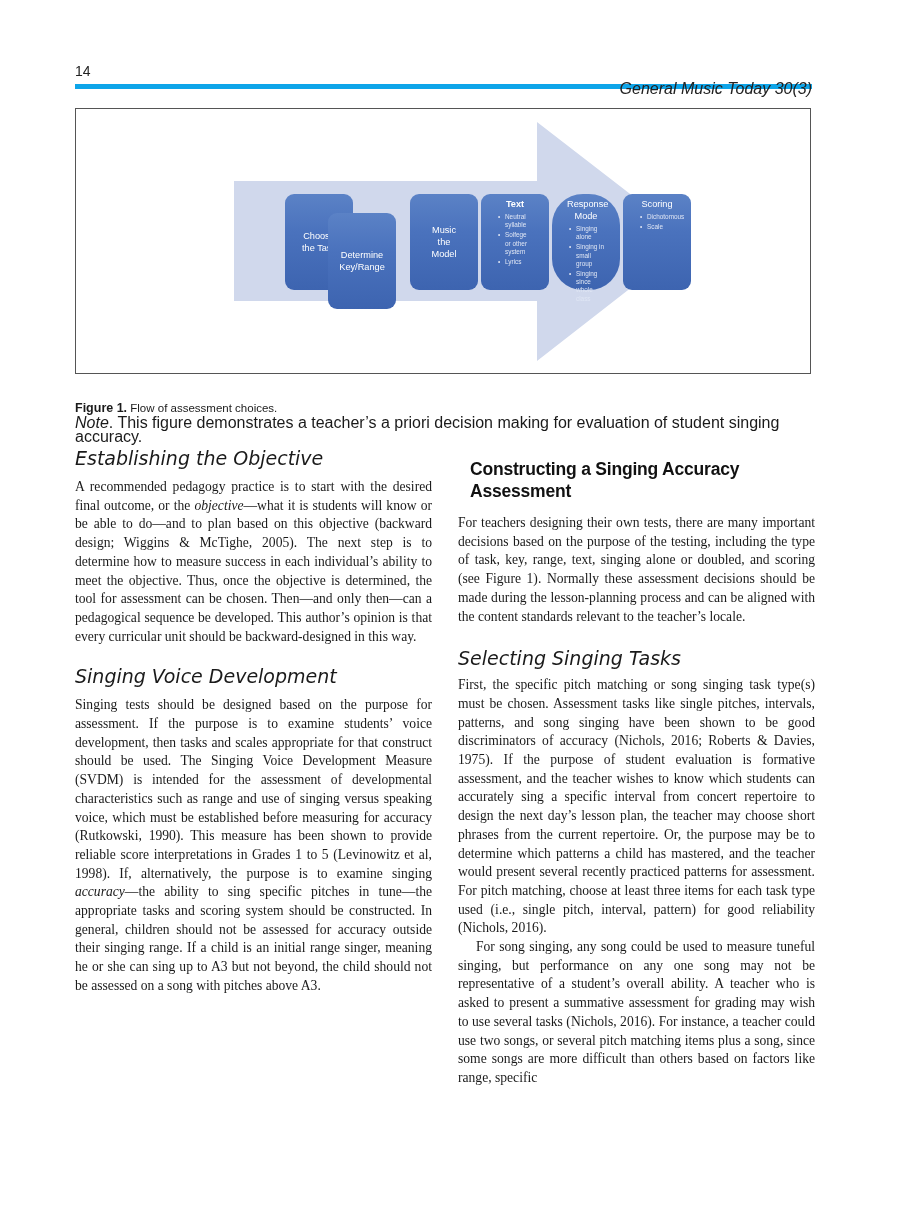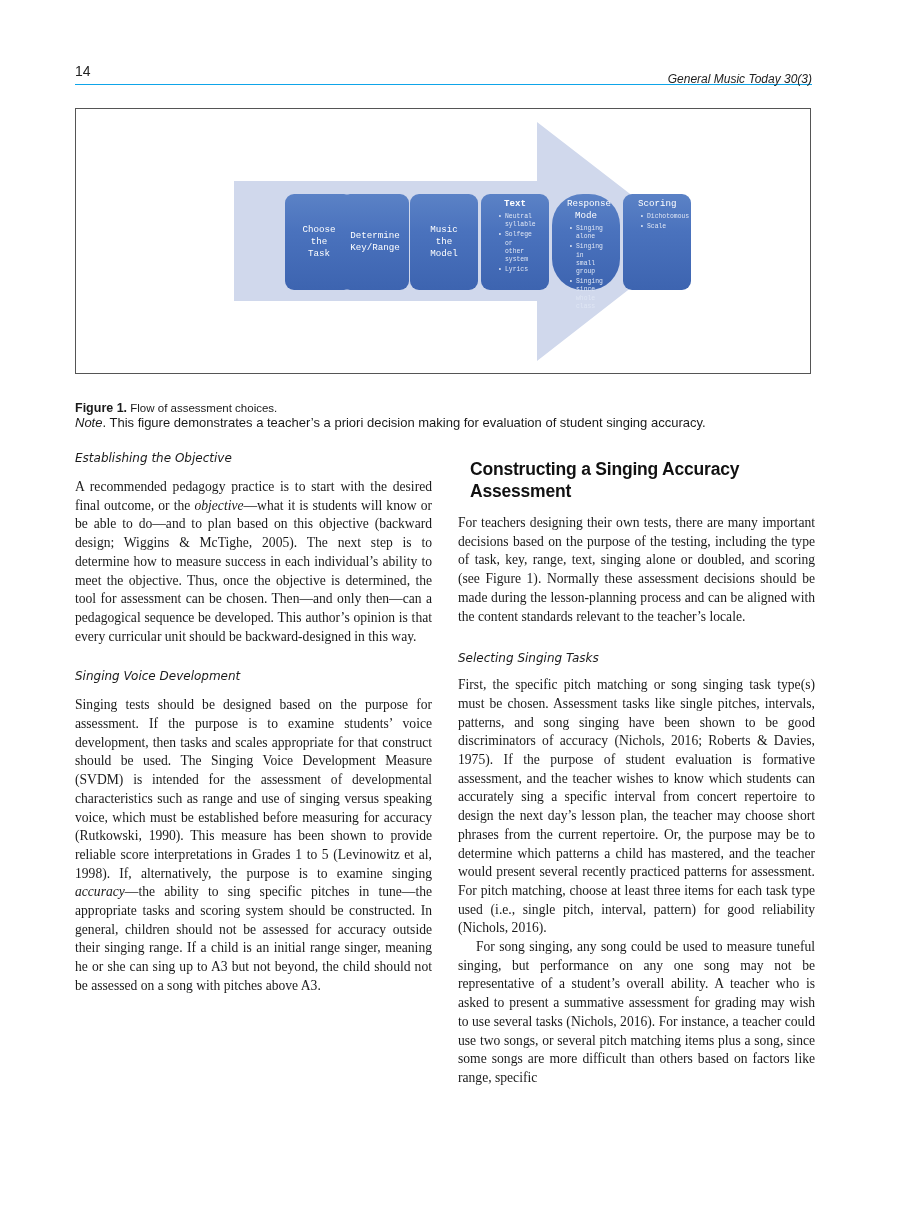--- a/index.html
+++ b/index.html
@@ -1,41 +1,41 @@
 <!DOCTYPE html>
 <html><head>
 <meta charset="utf-8">
 <style>
   html, body { margin:0; padding:0; background:#ffffff; }
   body { width:910px; height:1218px; position:relative; overflow:hidden; color:#1a1a1a; }
-  .page-header { position:absolute; left:75px; top:62px; width:737px; height:22px; border-bottom:1px solid #0ea5e9; }
+  .page-header { position:absolute; left:75px; top:62px; width:737px; height:22px; border-bottom:5px solid #0ea5e9; }
   .page-number { position:absolute; left:0; top:1px; font-family:"Liberation Sans", sans-serif; font-size:14px; color:#222; }
-  .journal-title { position:absolute; right:0; top:10px; font-family:"Liberation Sans", sans-serif; font-size:12px; font-style:italic; color:#222; }
+  .journal-title { position:absolute; right:0; top:18px; font-family:"Liberation Sans", sans-serif; font-size:16px; font-style:italic; color:#222; }
 
   .figure-frame { position:absolute; left:75px; top:108px; width:736px; height:266px; border:1px solid #555; box-sizing:border-box; background:#fff; }
   .arrow-svg { position:absolute; left:0; top:0; }
   .flow-box { position:absolute; top:85px; width:68px; height:96px; border-radius:9px;
     background:linear-gradient(180deg,#5b82c6 0%,#4a72bd 40%,#3d64b0 100%);
-    color:#fff; font-family:Liberation Mono, monospace; box-sizing:border-box; padding:4px 15px; text-align:center; }
+    color:#fff; font-family:Liberation Sans, sans-serif; box-sizing:border-box; padding:4px 15px; text-align:center; }
   .flow-box.centered { display:flex; align-items:center; justify-content:center; }
   .flow-box .box-title { font-size:9.2px; line-height:12px; font-weight:normal; }
   .flow-box .box-title.bold { font-weight:bold; }
   .flow-box ul { margin:3px 0 0 0; padding:0 0 0 9px; text-align:left; list-style:none; }
   .flow-box li { font-size:6.4px; line-height:8.2px; color:#dfe6f4; position:relative; margin-bottom:2px; }
   .flow-box li::before { content:"\2022"; position:absolute; left:-7px; top:0; color:#dfe6f4; }
 
   .caption { position:absolute; left:75px; top:401px; width:740px; font-family:"Liberation Sans", sans-serif; color:#1a1a1a; }
   .caption-line1 { font-size:11.5px; line-height:15px; }
   .caption-line1 b { font-size:12.5px; }
-  .caption-line2 { font-size:13px; line-height:14px; }
+  .caption-line2 { font-size:16px; line-height:14px; }
 
   .col { position:absolute; top:446px; width:357px; }
   .col-left { left:75px; }
   .col-right { left:458px; }
-  .sec-heading-italic { font-family:"DejaVu Sans", sans-serif; font-style:italic; font-size:12px; line-height:20px; margin:0; color:#1a1a1a; font-weight:normal; }
+  .sec-heading-italic { font-family:"DejaVu Sans", sans-serif; font-style:italic; font-size:19px; line-height:20px; margin:0; color:#1a1a1a; font-weight:normal; }
   .sec-heading-bold { font-family:"Liberation Sans", sans-serif; font-weight:bold; font-size:17.5px; line-height:22px; margin:12px; color:#111; letter-spacing:-0.2px; }
   .para { font-family:"Liberation Serif", serif; font-size:13.6px; line-height:18.7px; text-align:justify; margin:0; hyphens:manual; }
   .para.indent { text-indent:18px; }
   .para em { font-style:italic; }
 </style>
 </head>
 <body>
 
 <div class="page-header">
   <span class="page-number">14</span>
@@ -43,21 +43,21 @@
 </div>
 
 <div class="figure-frame">
   <svg class="arrow-svg" width="736" height="266">
     <polygon points="158,72 461,72 461,13 615,132 461,252 461,192 158,192" fill="#d0d8ec"></polygon>
   </svg>
 
   <div class="flow-box centered" style="left:209px;justify-content:flex-end;">
     <div class="box-title">Choose the Task</div>
   </div>
-  <div class="flow-box centered" style="left:265px;">
+  <div class="flow-box centered" style="left:252px;margin-top:19px;">
     <div class="box-title">Determine Key/Range</div>
   </div>
   <div class="flow-box centered" style="left:334px;">
     <div class="box-title">Music the Model</div>
   </div>
   <div class="flow-box" style="left:405px;">
     <div class="box-title bold">Text</div>
     <ul>
       <li>Neutral syllable</li>
       <li>Solfege or other system</li>

